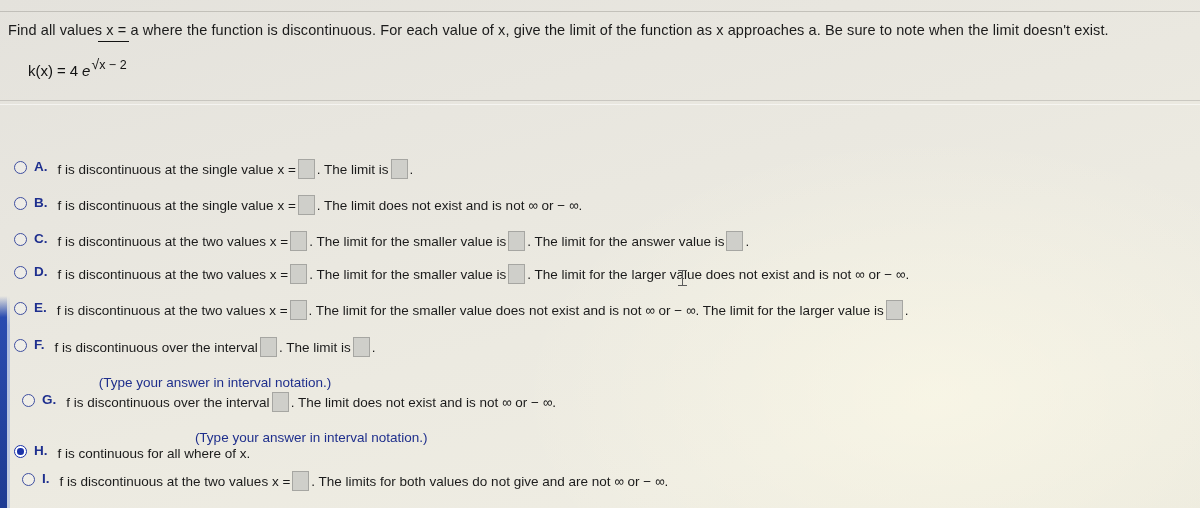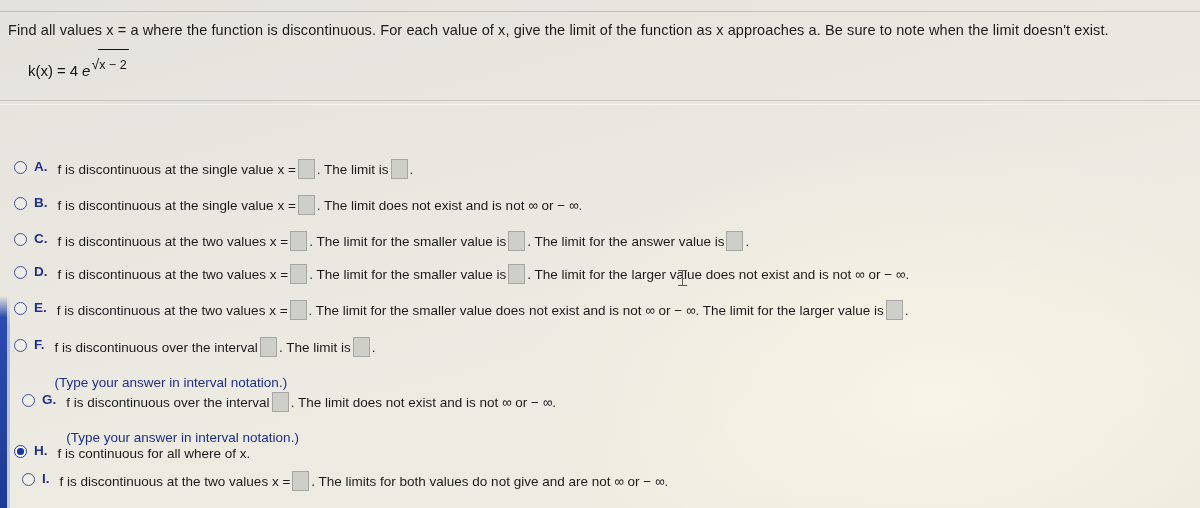--- a/index.html
+++ b/index.html
@@ -85,21 +85,21 @@
   }
   .fn-italic { font-style: italic; }
   .radical {
     display: inline-block;
     position: relative;
     padding-left: 1px;
   }
   .radical .sign { font-size: 14px; }
   .radical .rad-body {
     border-top: 1.2px solid #121212;
-    padding: 8px 2px 0 1px;
+    padding: 16px 2px 0 1px;
     margin-left: -1px;
     text-align: center;
   }
   .sup-expr {
     display: inline-block;
     position: relative;
     top: -7px;
     font-size: 12.5px;
   }
 
@@ -150,20 +150,21 @@
     color: #1e2f8e;
     font-size: 13.5px;
     margin-left: 7px;
     flex: 0 0 auto;
   }
   .opt-body {
     margin-left: 10px;
     font-size: 13.5px;
     color: #1b1b1b;
     line-height: 21px;
+    text-align: center;
   }
   .opt-body .blank {
     display: inline-block;
     width: 17px;
     height: 20px;
     border: 1px solid #a6a6a2;
     background: #cfcfca;
     vertical-align: -5px;
     margin: 0 2px;
     box-sizing: border-box;

